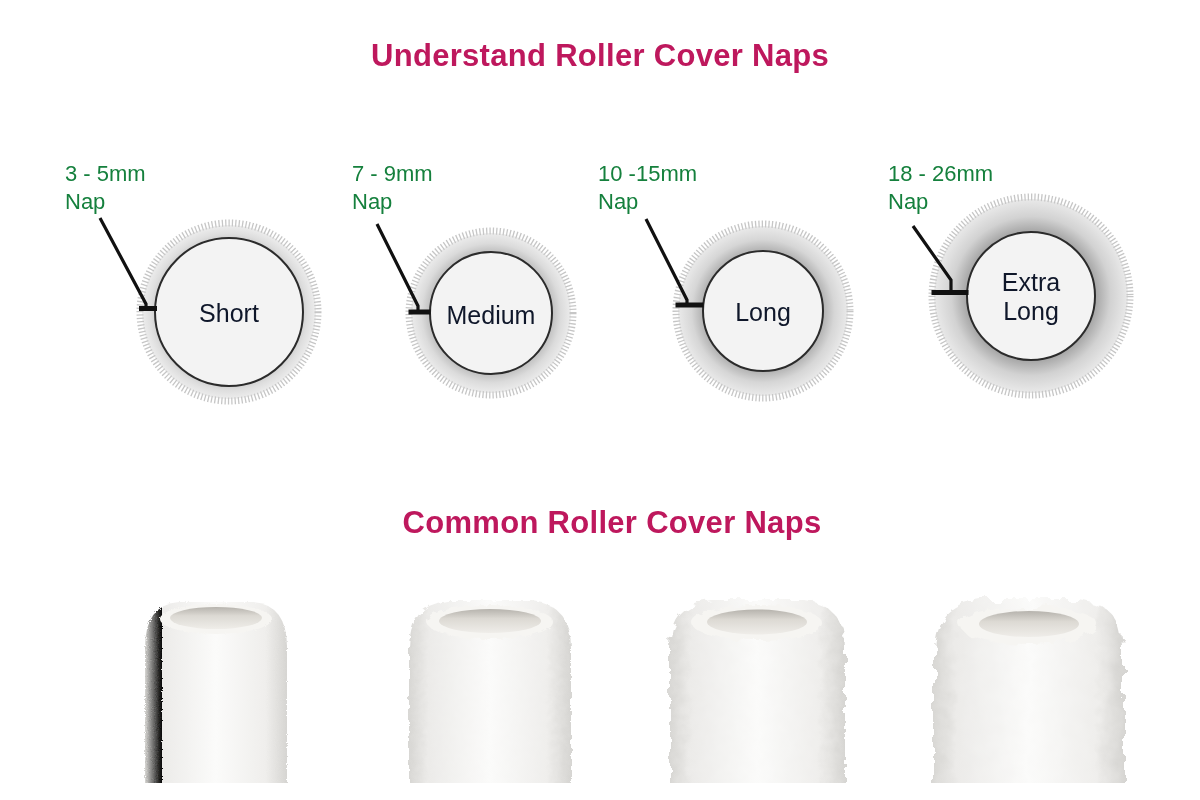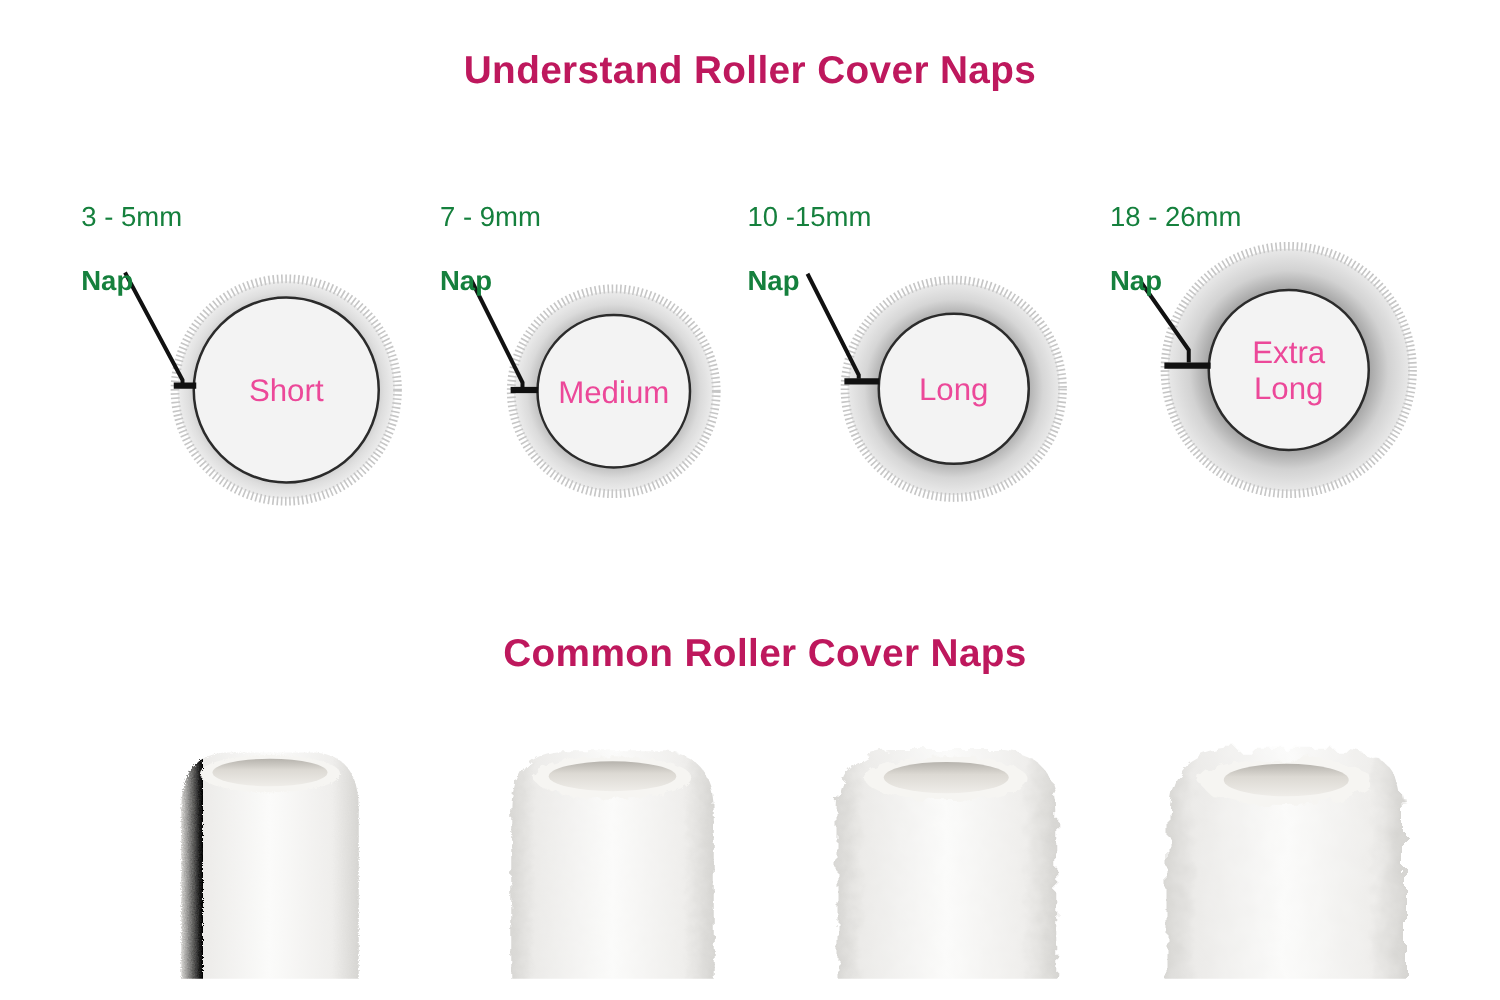--- a/index.html
+++ b/index.html
@@ -32,29 +32,29 @@
 
   .nap-label {
     position: absolute;
     top: 160px;
     font-size: 22px;
     line-height: 28px;
     color: #15803d;
     white-space: nowrap;
   }
   .nap-label .range { font-weight: 400; }
-  .nap-label .nap   { font-weight: 700; margin-top: 23px; }
+  .nap-label .nap   { font-weight: 400; }
 
   .circle-name {
     position: absolute;
     transform: translate(-50%, -50%);
     text-align: center;
     font-size: 25px;
     line-height: 1.15;
-    color: #ec4899;
+    color: #0f172a;
   }
 
   .roller {
     position: absolute;
     top: 585px;
   }
 </style>
 </head>
 <body>
 

